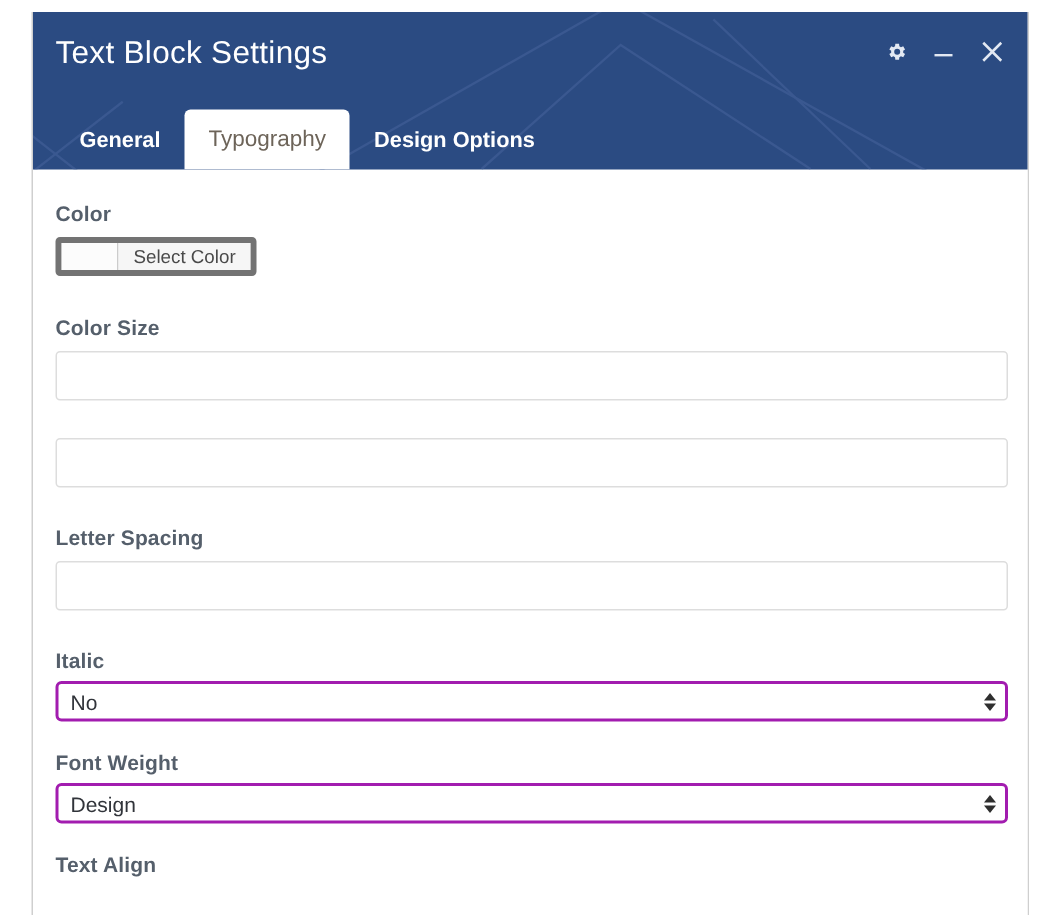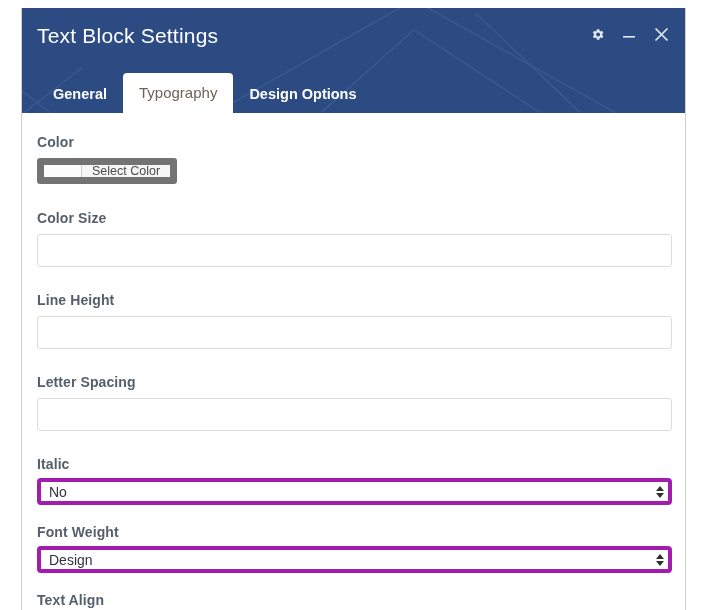--- a/index.html
+++ b/index.html
@@ -115,21 +115,21 @@
     font-weight: bold;
     color: #555f6b;
     margin-bottom: 8px;
     letter-spacing: 0.1px;
   }
 
   
   .color-row {
     display: inline-flex;
     align-items: stretch;
-    border: 7px solid #737373;
+    border: 4px solid #737373;
     border-radius: 3px;
     overflow: hidden;
     background: #f7f7f7;
     height: 26px;
     margin-bottom: 26px;
   }
   .color-swatch {
     width: 38px;
     background: #fcfcfc;
     border-right: 1px solid #cccccc;
@@ -164,21 +164,21 @@
 
   
   .select-wrap {
     position: relative;
     width: 635px;
     margin-bottom: 19px;
   }
   .select-box {
     width: 635px;
     height: 27px;
-    border: 4px solid #a21caf;
+    border: 2px solid #a21caf;
     border-radius: 4px;
     background: #ffffff;
     font-size: 14px;
     color: #31343a;
     padding: 0 26px 0 8px;
     display: flex;
     align-items: center;
     cursor: pointer;
     font-family: "Liberation Sans", sans-serif;
   }
@@ -257,21 +257,20 @@
           <div class="color-btn">Select Color</div>
         </div>
       </div>
 
       <div class="field">
         <span class="field-label">Color Size</span>
         <input class="text-input" type="text" value="" style="">
       </div>
 
       <div class="field">
-        <span class="field-label">Line Height</span>
         <input class="text-input" type="text" value="" style="">
       </div>
 
       <div class="field">
         <span class="field-label">Letter Spacing</span>
         <input class="text-input" type="text" value="" style="">
       </div>
 
       <div class="field">
         <span class="field-label label-tight">Italic</span>

